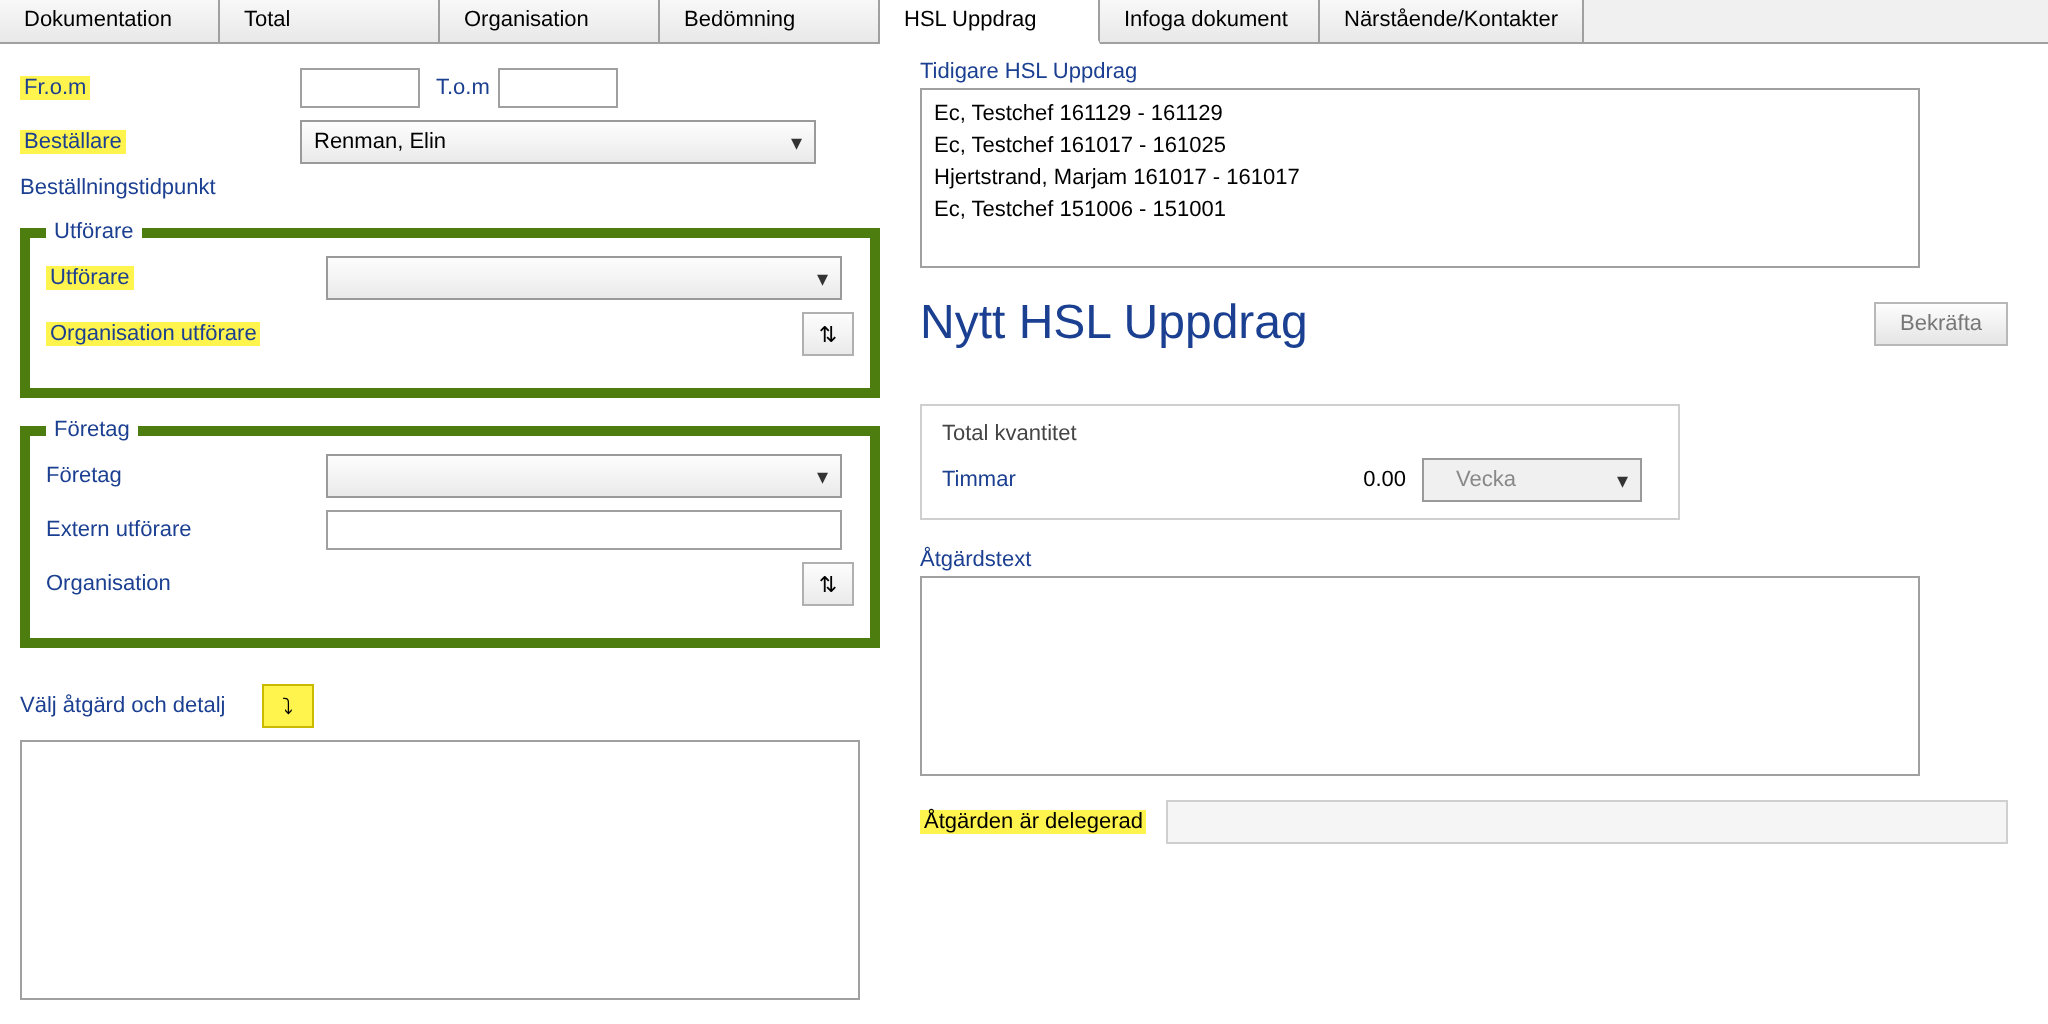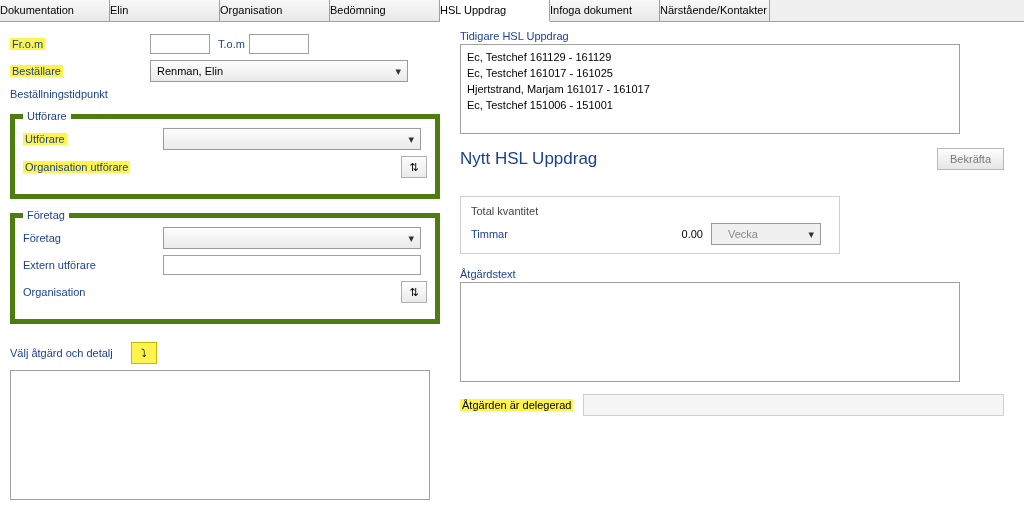--- a/index.html
+++ b/index.html
@@ -14,21 +14,21 @@
       height: 512px;
       background: #fff;
       position: relative;
     }
     .tabs {
       display: flex;
       border-bottom: 1px solid #a0a0a0;
       background: #f0f0f0;
     }
     .tab {
-      padding: 4px 0;
+      padding: 4px 12px;
       border-right: 1px solid #a0a0a0;
       min-width: 110px;
       background: linear-gradient(#f8f8f8, #e8e8e8);
       cursor: pointer;
     }
     .tab.active {
       background: #fff;
       border-bottom: 2px solid #fff;
       margin-bottom: -1px;
     }
@@ -129,21 +129,21 @@
     .listbox div {
       line-height: 16px;
     }
     .titlebar {
       display:flex;
       align-items:center;
       margin-top:14px;
     }
     .hsl-title {
       color: #1b3f91;
-      font-size: 17px;
+      font-size: 24px;
     }
     .btn {
       margin-left: auto;
       padding: 4px 12px;
       border: 1px solid #b8b8b8;
       background: linear-gradient(#fdfdfd, #e5e5e5);
       color: #777;
       cursor: pointer;
     }
     .totfield {
@@ -184,21 +184,21 @@
       border: 1px solid #cfcfcf;
       margin-left: 10px;
       background: #f5f5f5;
     }
   </style>
 </head>
 <body>
 
 <div class="tabs">
   <div class="tab">Dokumentation</div>
-  <div class="tab">Elin</div>
+  <div class="tab">Total</div>
   <div class="tab">Organisation</div>
   <div class="tab">Bedömning</div>
   <div class="tab active">HSL Uppdrag</div>
   <div class="tab">Infoga dokument</div>
   <div class="tab">Närstående/Kontakter</div>
 </div>
 
 <div class="content">
 
   <div class="left">

